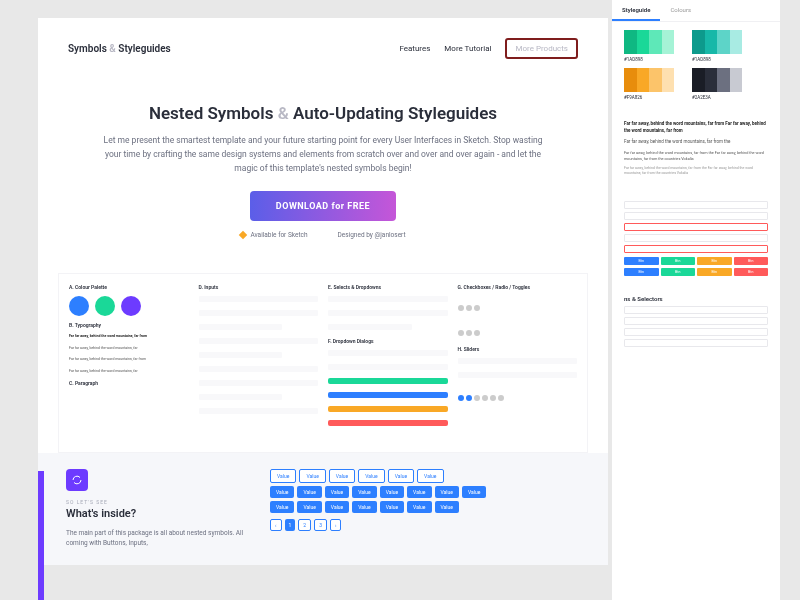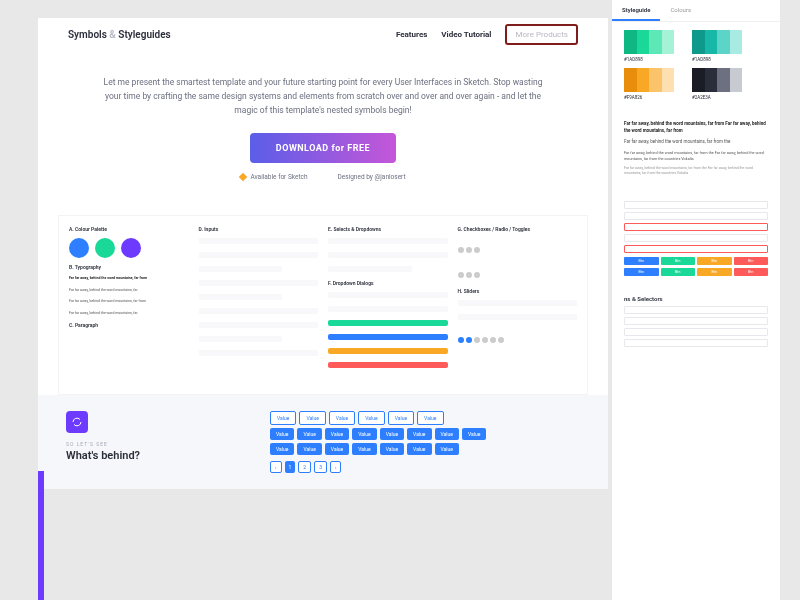--- a/index.html
+++ b/index.html
@@ -1,22 +1,22 @@
 <!DOCTYPE html>
 <html><head>
 <meta charset="utf-8">
 <style>
 *{margin:0;padding:0;box-sizing:border-box}
 body{font-family:-apple-system,BlinkMacSystemFont,'Segoe UI',Roboto,sans-serif;background:#e8e8e8;width:800px;height:600px;overflow:hidden;position:relative}
 .page{position:absolute;left:38px;top:18px;width:570px;background:#fff}
-.navbar{display:flex;justify-content:space-between;align-items:center;padding:6px 30px}
+.navbar{display:flex;justify-content:space-between;align-items:center;padding:20px 30px}
 .logo{font-size:10px;font-weight:600;color:#2a2e3a}
 .logo .amp{color:#b8b8c4}
 .navlinks{display:flex;gap:14px;align-items:center;font-size:8px}
-.navlink{color:#2a2e3a;font-weight:700;cursor:pointer}
+.navlink{color:#2a2e3a;font-weight:400;cursor:pointer}
 .navbtn{color:#b8b8c4;padding:4px 8px;border:2px solid #7f1d1d;border-radius:3px;cursor:pointer}
 .hero{text-align:center;padding:24px 60px 16px}
 .hero h1{font-size:17px;font-weight:600;color:#2a2e3a;margin-bottom:10px}
 .hero h1 .amp{color:#b8b8c4}
 .hero p{font-size:8.5px;line-height:1.65;color:#6c7080;margin-bottom:16px}
 .cta{display:inline-block;background:linear-gradient(90deg,#5b5ee8,#c556d8);color:#fff;padding:10px 26px;border-radius:4px;font-size:9px;font-weight:700;letter-spacing:.5px;cursor:pointer}
 .cta .thin{font-weight:700}
 .submeta{display:flex;justify-content:center;gap:30px;margin-top:10px;font-size:6.5px;color:#6c7080}
 .submeta span{display:flex;align-items:center;gap:4px}
 .diamond{width:6px;height:6px;background:#f9a826;transform:rotate(45deg)}
@@ -70,26 +70,31 @@
 
 <div class="page">
   <div class="navbar">
     <div class="logo">
       <span>Symbols</span>
       <span class="amp">&amp;</span>
       <span>Styleguides</span>
     </div>
     <div class="navlinks">
       <span class="navlink">Features</span>
-      <span class="navlink">Video Tutorial</span>
+      <span class="navlink">More Tutorial</span>
       <span class="navbtn">More Products</span>
     </div>
   </div>
 
   <div class="hero">
+    <h1>
+      <span>Nested Symbols</span>
+      <span class="amp">&amp;</span>
+      <span>Auto-Updating Styleguides</span>
+    </h1>
     <p>Let me present the smartest template and your future starting point for every User Interfaces in Sketch. Stop wasting your time by crafting the same design systems and elements from scratch over and over and over again - and let the magic of this template's nested symbols begin!</p>
     <div class="cta">
       <span>DOWNLOAD</span>
       <span class="thin">for FREE</span>
     </div>
     <div class="submeta">
       <span>
           <i class="diamond"></i>
           <span>Available for Sketch</span>
         </span>
@@ -149,21 +154,22 @@
   </div>
 
   <div class="section2">
     <div class="s2left">
       <div class="s2badge">
         <svg viewBox="0 0 24 24">
             <path d="M4 12a8 8 0 0 1 14-5M20 12a8 8 0 0 1-14 5"></path>
           </svg>
       </div>
       <div class="s2eyebrow">So let's see</div>
-      <div class="s2title">What's behind?</div>
+      <div class="s2title">What's inside?</div>
+      <p>The main part of this package is all about nested symbols. All coming with Buttons, Inputs,</p>
     </div>
     <div class="s2right">
       <div class="btngrid">
         <span class="btn outline">Value</span>
         <span class="btn outline">Value</span>
         <span class="btn outline">Value</span>
         <span class="btn outline">Value</span>
         <span class="btn outline">Value</span>
         <span class="btn outline">Value</span>
       </div>

